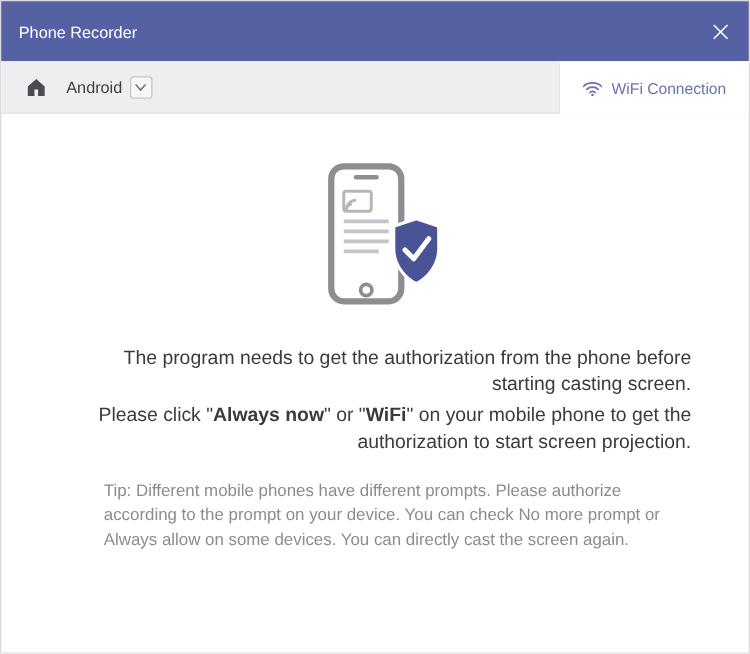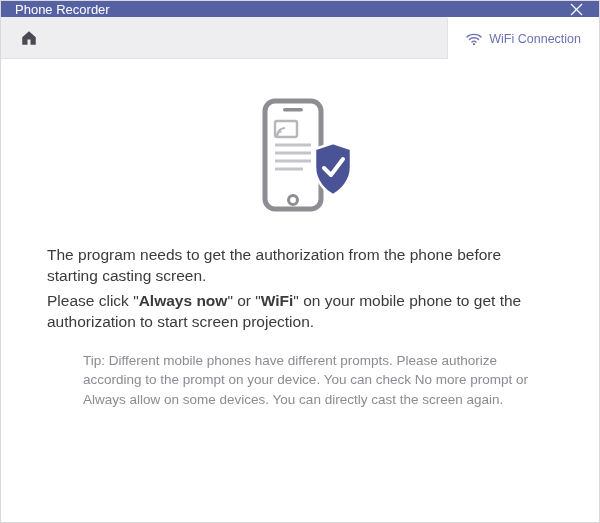--- a/index.html
+++ b/index.html
@@ -12,21 +12,21 @@
   }
   .window {
     width: 600px;
     height: 523px;
     border: 1px solid #d9d9dd;
     background: #fff;
     display: flex;
     flex-direction: column;
   }
   .titlebar {
-    height: 16px;
+    height: 48px;
     background: #5661a4;
     color: #fff;
     display: flex;
     align-items: center;
     justify-content: space-between;
     padding: 0 10px 0 14px;
     font-size: 13px;
   }
   .title-left { display: flex; align-items: center; gap: 8px; }
   .close-btn {
@@ -96,20 +96,21 @@
   .illustration {
     display: flex;
     justify-content: center;
     margin-bottom: 28px;
     margin-top: 8px;
   }
   .body-text {
     font-size: 15.5px;
     color: #3b3b3b;
     line-height: 1.35;
+    text-align: right;
   }
   .body-text .para2 {
     margin-top: 4px;
   }
   .body-text strong { font-weight: 700; }
   .tip-text {
     margin-top: 18px;
     font-size: 13.5px;
     line-height: 1.45;
     color: #8b8b93;
@@ -132,20 +133,28 @@
       </svg>
     </div>
   </div>
 
   <div class="toolbar">
     <div class="home-btn">
       <svg width="18" height="18" viewBox="0 0 24 24">
         <path d="M3 11 L12 3 L21 11 L21 21 L14 21 L14 14 L10 14 L10 21 L3 21 Z" fill="#4a4a52"></path>
       </svg>
     </div>
+    <div class="dropdown">
+      <span>Android</span>
+      <span class="chev-wrap">
+        <svg width="9" height="6" viewBox="0 0 9 6">
+            <path d="M0.5 0.5 L4.5 5 L8.5 0.5" fill="none" stroke="#6a6a72" stroke-width="1.2"></path>
+          </svg>
+      </span>
+    </div>
     <div class="spacer"></div>
 
     <div class="tab active">
       <svg width="16" height="12" viewBox="0 0 16 12">
         <path d="M1 4 C4 0.5, 12 0.5, 15 4" fill="none" stroke="#6b72b3" stroke-width="1.4" stroke-linecap="round"></path>
         <path d="M3.5 6.5 C5.5 4.2, 10.5 4.2, 12.5 6.5" fill="none" stroke="#6b72b3" stroke-width="1.4" stroke-linecap="round"></path>
         <path d="M6 9 C7 7.8, 9 7.8, 10 9" fill="none" stroke="#6b72b3" stroke-width="1.4" stroke-linecap="round"></path>
         <circle cx="8" cy="11" r="1.1" fill="#6b72b3"></circle>
       </svg>
       <span>WiFi Connection</span>

